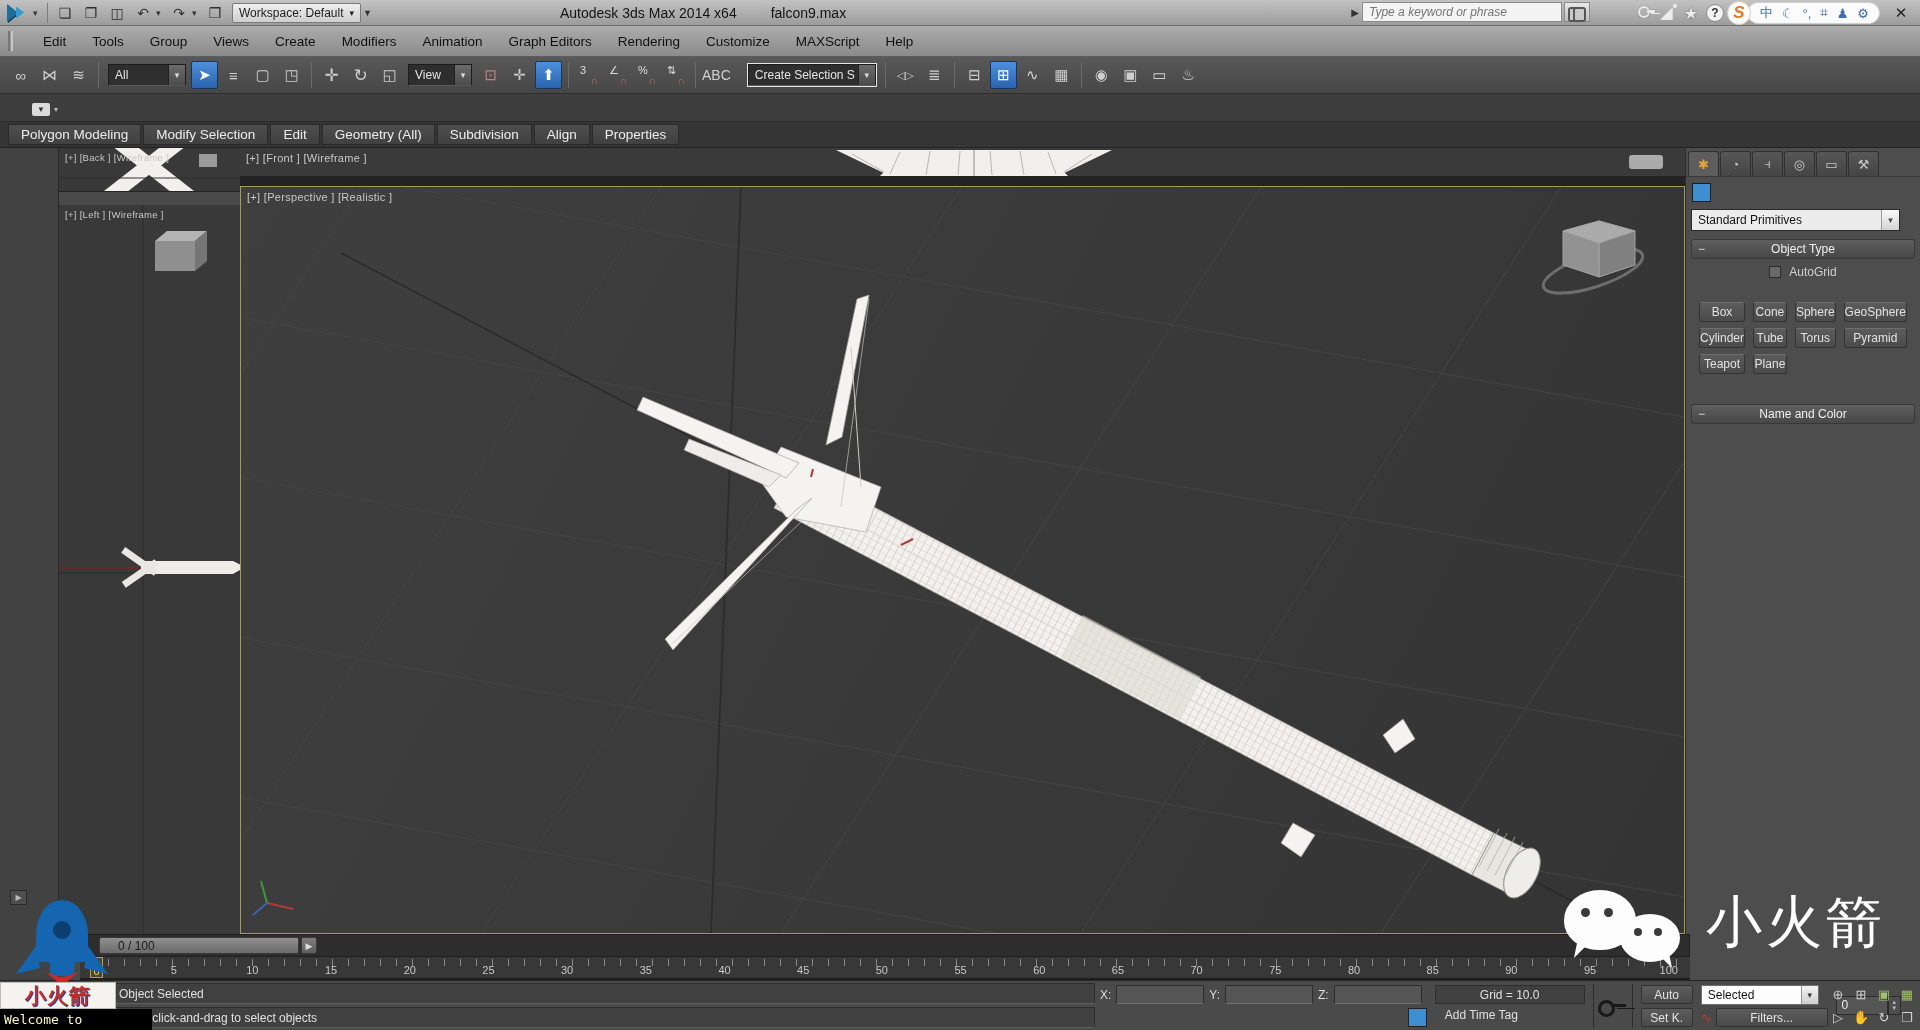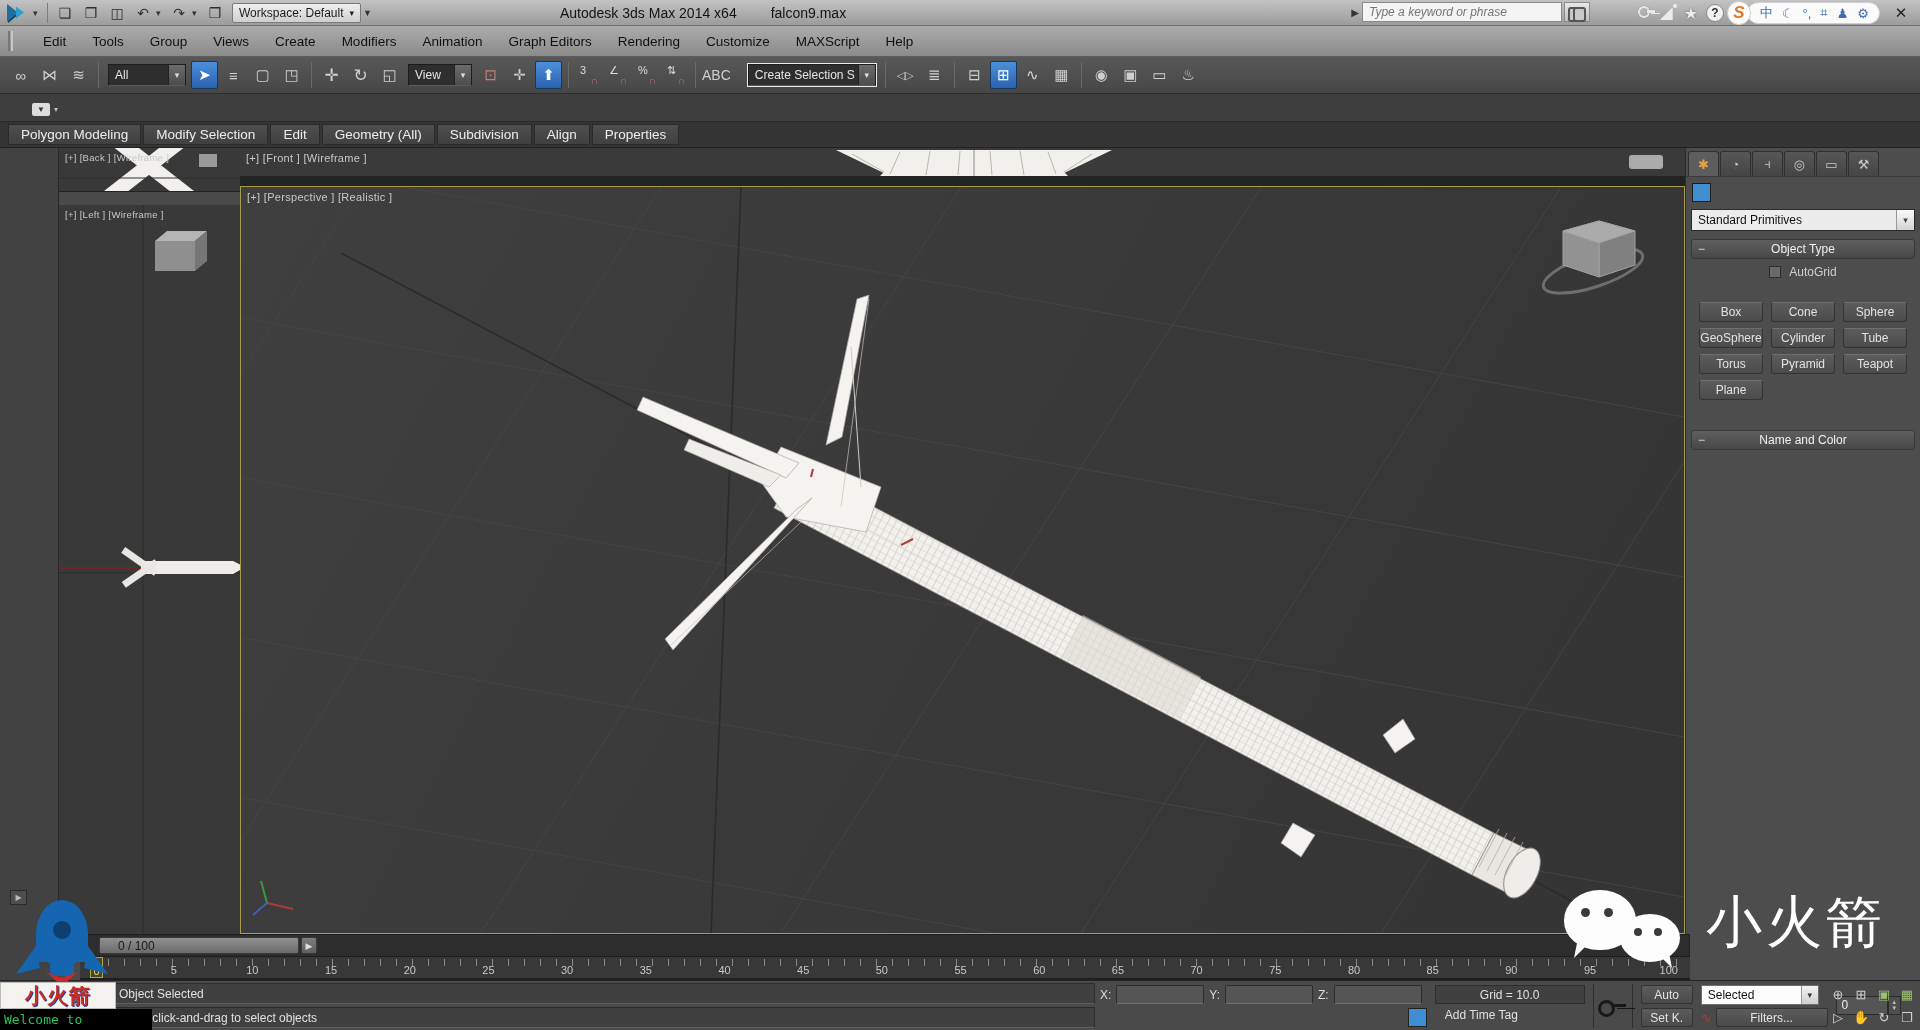--- a/index.html
+++ b/index.html
@@ -129,35 +129,35 @@
   
   .cmdpanel { position:absolute; left:1685px; top:148px; width:235px; height:832px;
     background:#4d4d4d; border-left:1px solid #2c2c2c; }
   .cp-tabs { display:flex; padding:3px 2px 0 2px; gap:1px; border-bottom:1px solid #3a3a3a; }
   .cp-tab { width:31px; height:25px; background:linear-gradient(#565656,#454545);
     border:1px solid #303030; border-bottom:none; border-radius:3px 3px 0 0;
     display:flex; align-items:center; justify-content:center; color:#c9c9c9; font-size:13px; }
   .cp-tab.active { background:#5d5d5d; color:#e8a33d; }
   .cp-subrow { height:30px; display:flex; align-items:center; padding-left:6px; }
   .geom-swatch { width:19px; height:19px; background:#3f8fd0; border:1px solid #1d1d1d; }
-  .cp-dropdown { margin:2px 5px 8px 5px; height:22px; background:#ececec; border:1px solid #2a2a2a;
+  .cp-dropdown { margin:2px 20px 8px 5px; height:22px; background:#ececec; border:1px solid #2a2a2a;
     display:flex; align-items:center; justify-content:space-between; font-size:12px; color:#111;
     padding-left:6px; }
   .cp-dropdown .arrow { width:18px; height:100%; background:linear-gradient(#fafafa,#d4d4d4);
     border-left:1px solid #999; font-size:9px; color:#444; display:flex; align-items:center; justify-content:center; }
   .rollout { margin:4px 5px 0 5px; }
   .rollout-head { height:20px; background:linear-gradient(#5f5f5f,#474747); border:1px solid #383838;
     border-radius:3px; display:flex; align-items:center; justify-content:center; position:relative;
     font-size:12px; color:#f0f0f0; }
   .rollout-head .minus { position:absolute; left:6px; color:#ddd; font-size:12px; }
   .rollout-body { padding:6px 4px 10px 4px; }
   .autogrid-row { display:flex; align-items:center; justify-content:center; gap:8px; margin-bottom:7px; }
   .checkbox { width:12px; height:12px; background:#6a6a6a; border:1px solid #2c2c2c; }
   .autogrid-label { font-size:12px; color:#cfcfcf; }
-  .obj-grid { display:grid; grid-template-columns:1fr 1fr 1fr; gap:6px 8px; padding:16px 4px; }
+  .obj-grid { display:grid; grid-template-columns:1fr 1fr 1fr 1fr; gap:6px 8px; padding:16px 4px; }
   .obj-btn { height:20px; background:linear-gradient(#5c5c5c,#4b4b4b); border:1px solid #333;
     border-top-color:#6f6f6f; border-radius:3px; color:#e2e2e2; font-size:12px;
     display:flex; align-items:center; justify-content:center; }
   .namecolor-row { display:flex; align-items:center; gap:6px; padding:2px 2px; }
   .name-field { flex:1; height:22px; background:#3c3c3c; border:1px solid #8f8f8f;
     color:#fff; font-size:12px; display:flex; align-items:center; padding-left:6px; }
   .color-swatch { width:24px; height:22px; border:1px solid #1e1e1e; }
 
   
   .timeslider { position:absolute; left:80px; top:934px; width:1610px; height:23px;
@@ -227,21 +227,21 @@
   .nav-btn.green { color:#9dc06e; }
 
   
   .wm-rocket { position:absolute; left:0px; top:898px; width:170px; height:132px; z-index:50; }
   .wm-namebox { position:absolute; left:0; top:84px; width:116px; height:27px; background:#f5f3ef;
     border:1px solid #bbb; display:flex; align-items:center; justify-content:center; }
   .wm-namebox span { font-size:21px; font-weight:bold; color:#c43027;
     text-shadow:1px 1px 0 #28449c; letter-spacing:1px; }
   .wm-welcome { position:absolute; left:0; top:111px; width:152px; height:21px; background:#000;
     display:flex; align-items:center; padding-left:4px; }
-  .wm-welcome span { color:#22c55e; font-size:13px; font-family:"DejaVu Sans Mono", monospace; }
+  .wm-welcome span { color:#fef9c3; font-size:13px; font-family:"DejaVu Sans Mono", monospace; }
   .wm-wechat { position:absolute; left:1558px; top:884px; width:350px; height:78px; z-index:40;
     display:flex; align-items:center; }
   .bubbles { position:relative; width:130px; height:78px; }
   .bub1 { position:absolute; left:6px; top:6px; width:72px; height:60px; background:#fdfdfd;
     border-radius:50% 50% 48% 48%; }
   .bub1::after { content:""; position:absolute; left:10px; bottom:-8px; width:16px; height:16px;
     background:#fdfdfd; clip-path:polygon(0 100%,100% 0,20% 0); }
   .bub1 .eye { position:absolute; top:18px; width:9px; height:9px; border-radius:50%; background:#3a3a3a; }
   .bub1 .e1 { left:17px; } .bub1 .e2 { left:40px; }
   .bub2 { position:absolute; left:62px; top:30px; width:60px; height:48px; background:#fdfdfd;

